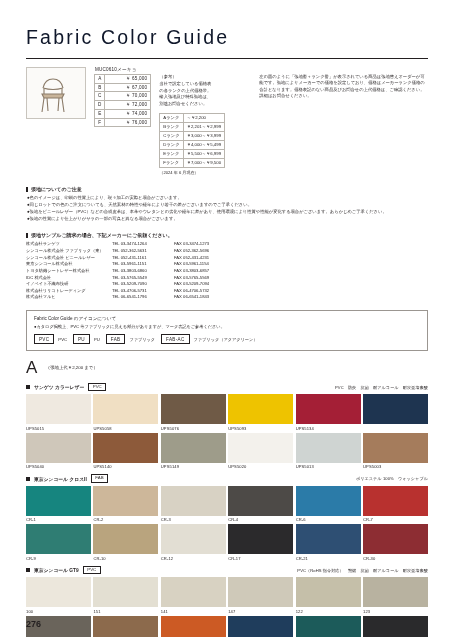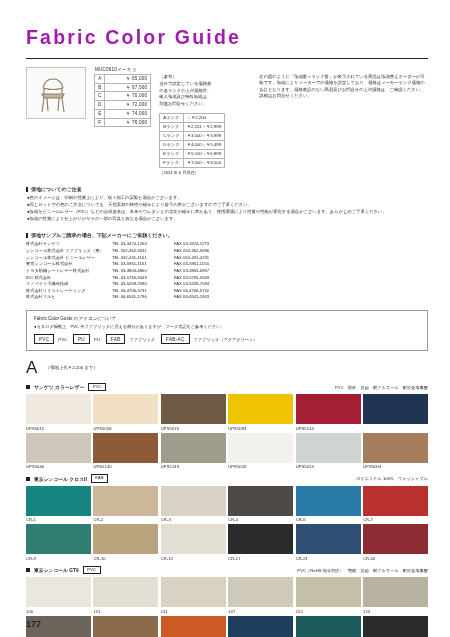--- a/index.html
+++ b/index.html
@@ -13,23 +13,23 @@
     overflow: hidden;
   }
   .page {
     position: absolute; inset: 0;
     padding: 22px 22px 0 26px;
   }
   
   .title {
     font-size: 19.5px;
     letter-spacing: 2.2px;
-    font-weight: 700;
+    font-weight: 400;
     margin: 4px 0 9px 0;
-    color: #a21caf;
+    color: #0f172a;
   }
   .title-rule {
     border-bottom: 0.8px solid #231f20;
     margin: 0 0 8px 0;
   }
   
   .top-row { display: flex; gap: 8px; align-items: flex-start; }
   .chair-box {
     width: 60px; height: 52px;
     border: 0.6px solid #c8c4bd;
@@ -464,14 +464,14 @@
         </div>
       <div class="sw">
           <div class="patch" style="background:#1c5b5a"></div>
         </div>
       <div class="sw">
           <div class="patch" style="background:#2a2a2c"></div>
         </div>
     </div>
   </div>
 
-  <div class="folio">177</div>
+  <div class="folio">276</div>
 </div>
 
 </body></html>

